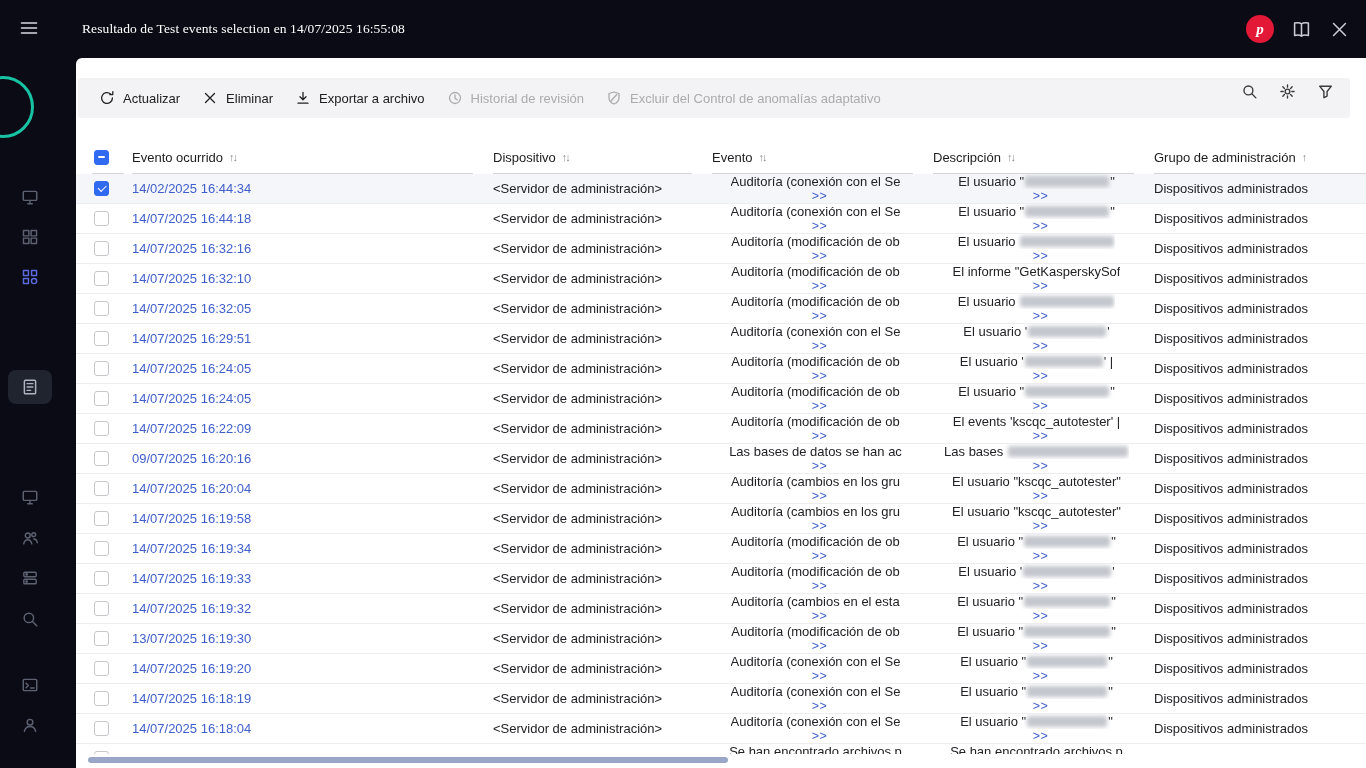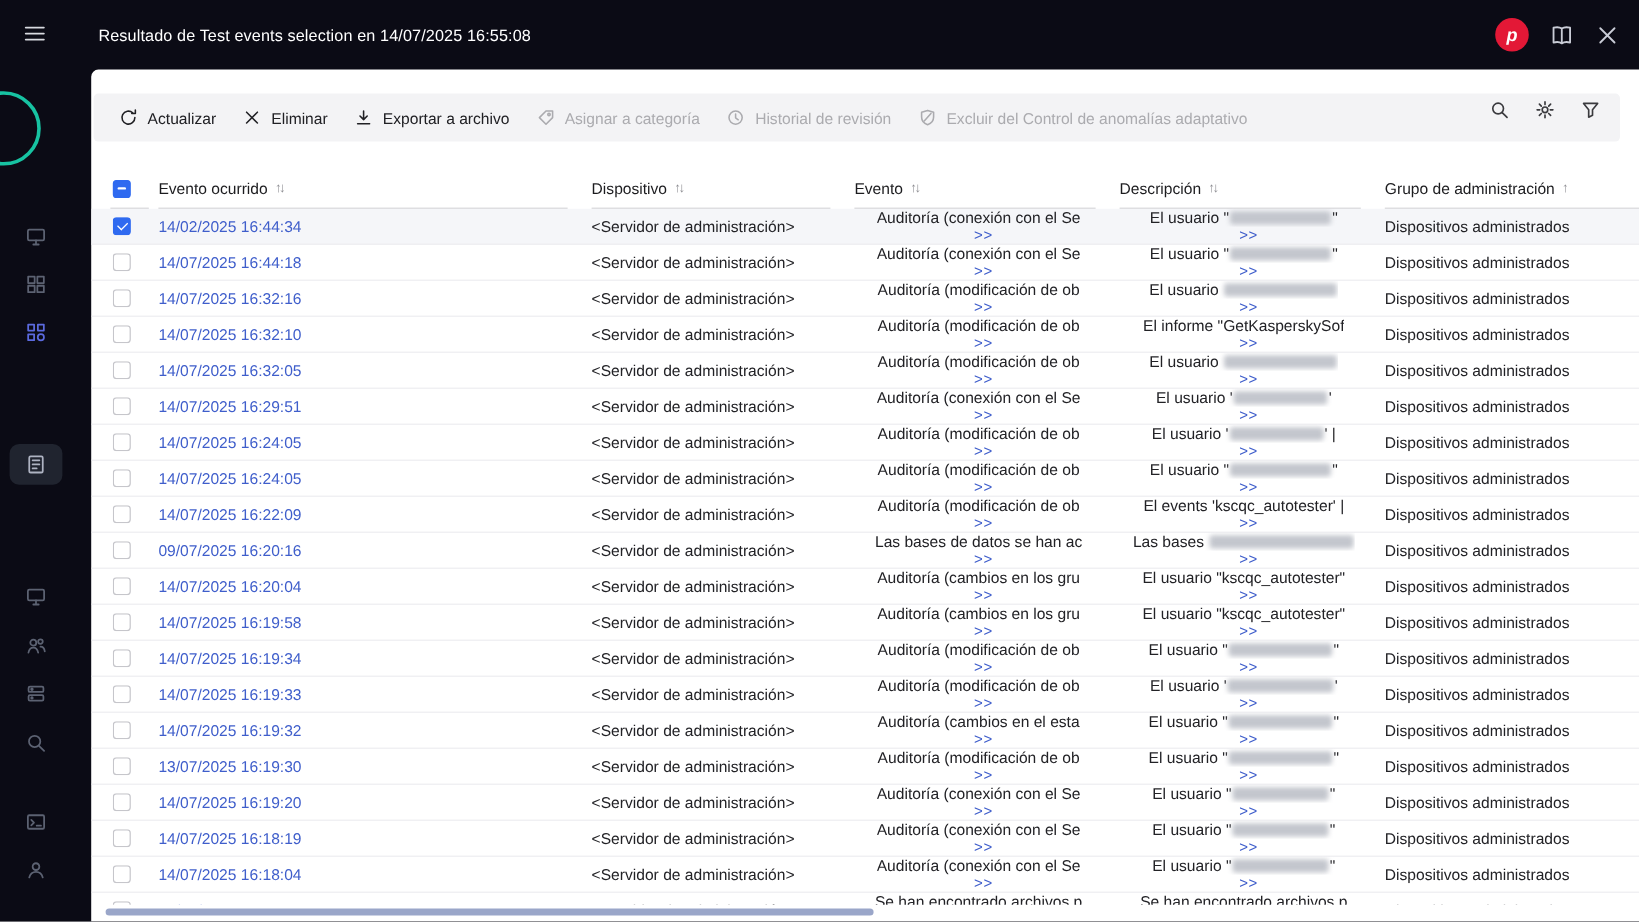--- a/index.html
+++ b/index.html
@@ -2,21 +2,21 @@
 <html style="--accent: #3f5ecb; --cbblue: #2f6af0; --red: #e31836; --scroll: #9aa6c9;"><head>
 <meta charset="utf-8">
 <style>
   html,body{margin:0;padding:0;}
   body{
     width:1366px;height:768px;overflow:hidden;position:relative;
     background:#0b0b15;
     font-family:"Liberation Sans", sans-serif;
   }
   
-  .topbar{position:absolute;left:0;top:0;right:0;height:58px;}
+  .topbar{position:absolute;left:0;top:0;right:0;height:58px;font-family:Liberation Serif, serif;}
   .hamburger{position:absolute;left:18px;top:18px;width:22px;height:22px;background:none;border:none;color:#d8dae0;padding:0;cursor:pointer;}
   .hamburger svg{width:20px;height:20px;}
   .title{position:absolute;left:82px;top:0;height:58px;display:flex;align-items:center;color:#ffffff;font-size:13.5px;font-weight:500;letter-spacing:.1px;}
   .top-right{position:absolute;right:16px;top:0;height:58px;display:flex;align-items:center;gap:16px;}
   .badge{width:28px;height:28px;border-radius:50%;background:var(--red,#e31836);color:#fff;display:flex;align-items:center;justify-content:center;font-weight:bold;font-style:italic;font-size:15px;cursor:pointer;}
   .tpic{width:22px;height:22px;background:none;border:none;color:#c9ccd6;padding:0;cursor:pointer;display:flex;align-items:center;justify-content:center;}
   .tpic svg{width:19px;height:19px;}
   
   .logo-arc{position:absolute;left:-28px;top:76px;width:56px;height:56px;border-radius:50%;border:3px solid #17c3a2;}
   .sidebar{position:absolute;left:0;top:58px;bottom:0;width:76px;}
@@ -163,29 +163,20 @@
           <span class="tb-ic">
             <svg viewBox="0 0 16 16" fill="none" stroke="currentColor" stroke-width="1.3" stroke-linecap="round" stroke-linejoin="round">
               <path d="M8 2.5v7.2M5 6.7l3 3 3-3M3 13.2h10"></path>
             </svg>
           </span>
           <span class="tb-label">Exportar a archivo</span>
         </button>
         <button class="tb-btn disabled">
           <span class="tb-ic">
             <svg viewBox="0 0 16 16" fill="none" stroke="currentColor" stroke-width="1.3" stroke-linecap="round" stroke-linejoin="round">
-              <path d="M2.5 8L8 2.5h5.5V8L8 13.5z"></path>
-              <circle cx="10.5" cy="5.5" r="1"></circle>
-            </svg>
-          </span>
-          <span class="tb-label">Asignar a categoría</span>
-        </button>
-        <button class="tb-btn disabled">
-          <span class="tb-ic">
-            <svg viewBox="0 0 16 16" fill="none" stroke="currentColor" stroke-width="1.3" stroke-linecap="round" stroke-linejoin="round">
               <circle cx="8" cy="8" r="5.5"></circle>
               <path d="M8 5v3.2l2.2 1.6"></path>
             </svg>
           </span>
           <span class="tb-label">Historial de revisión</span>
         </button>
         <button class="tb-btn disabled">
           <span class="tb-ic">
             <svg viewBox="0 0 16 16" fill="none" stroke="currentColor" stroke-width="1.3" stroke-linecap="round" stroke-linejoin="round">
               <path d="M8 2l5 1.5v4c0 3-2 5.4-5 6.5-3-1.1-5-3.5-5-6.5v-4z"></path>

